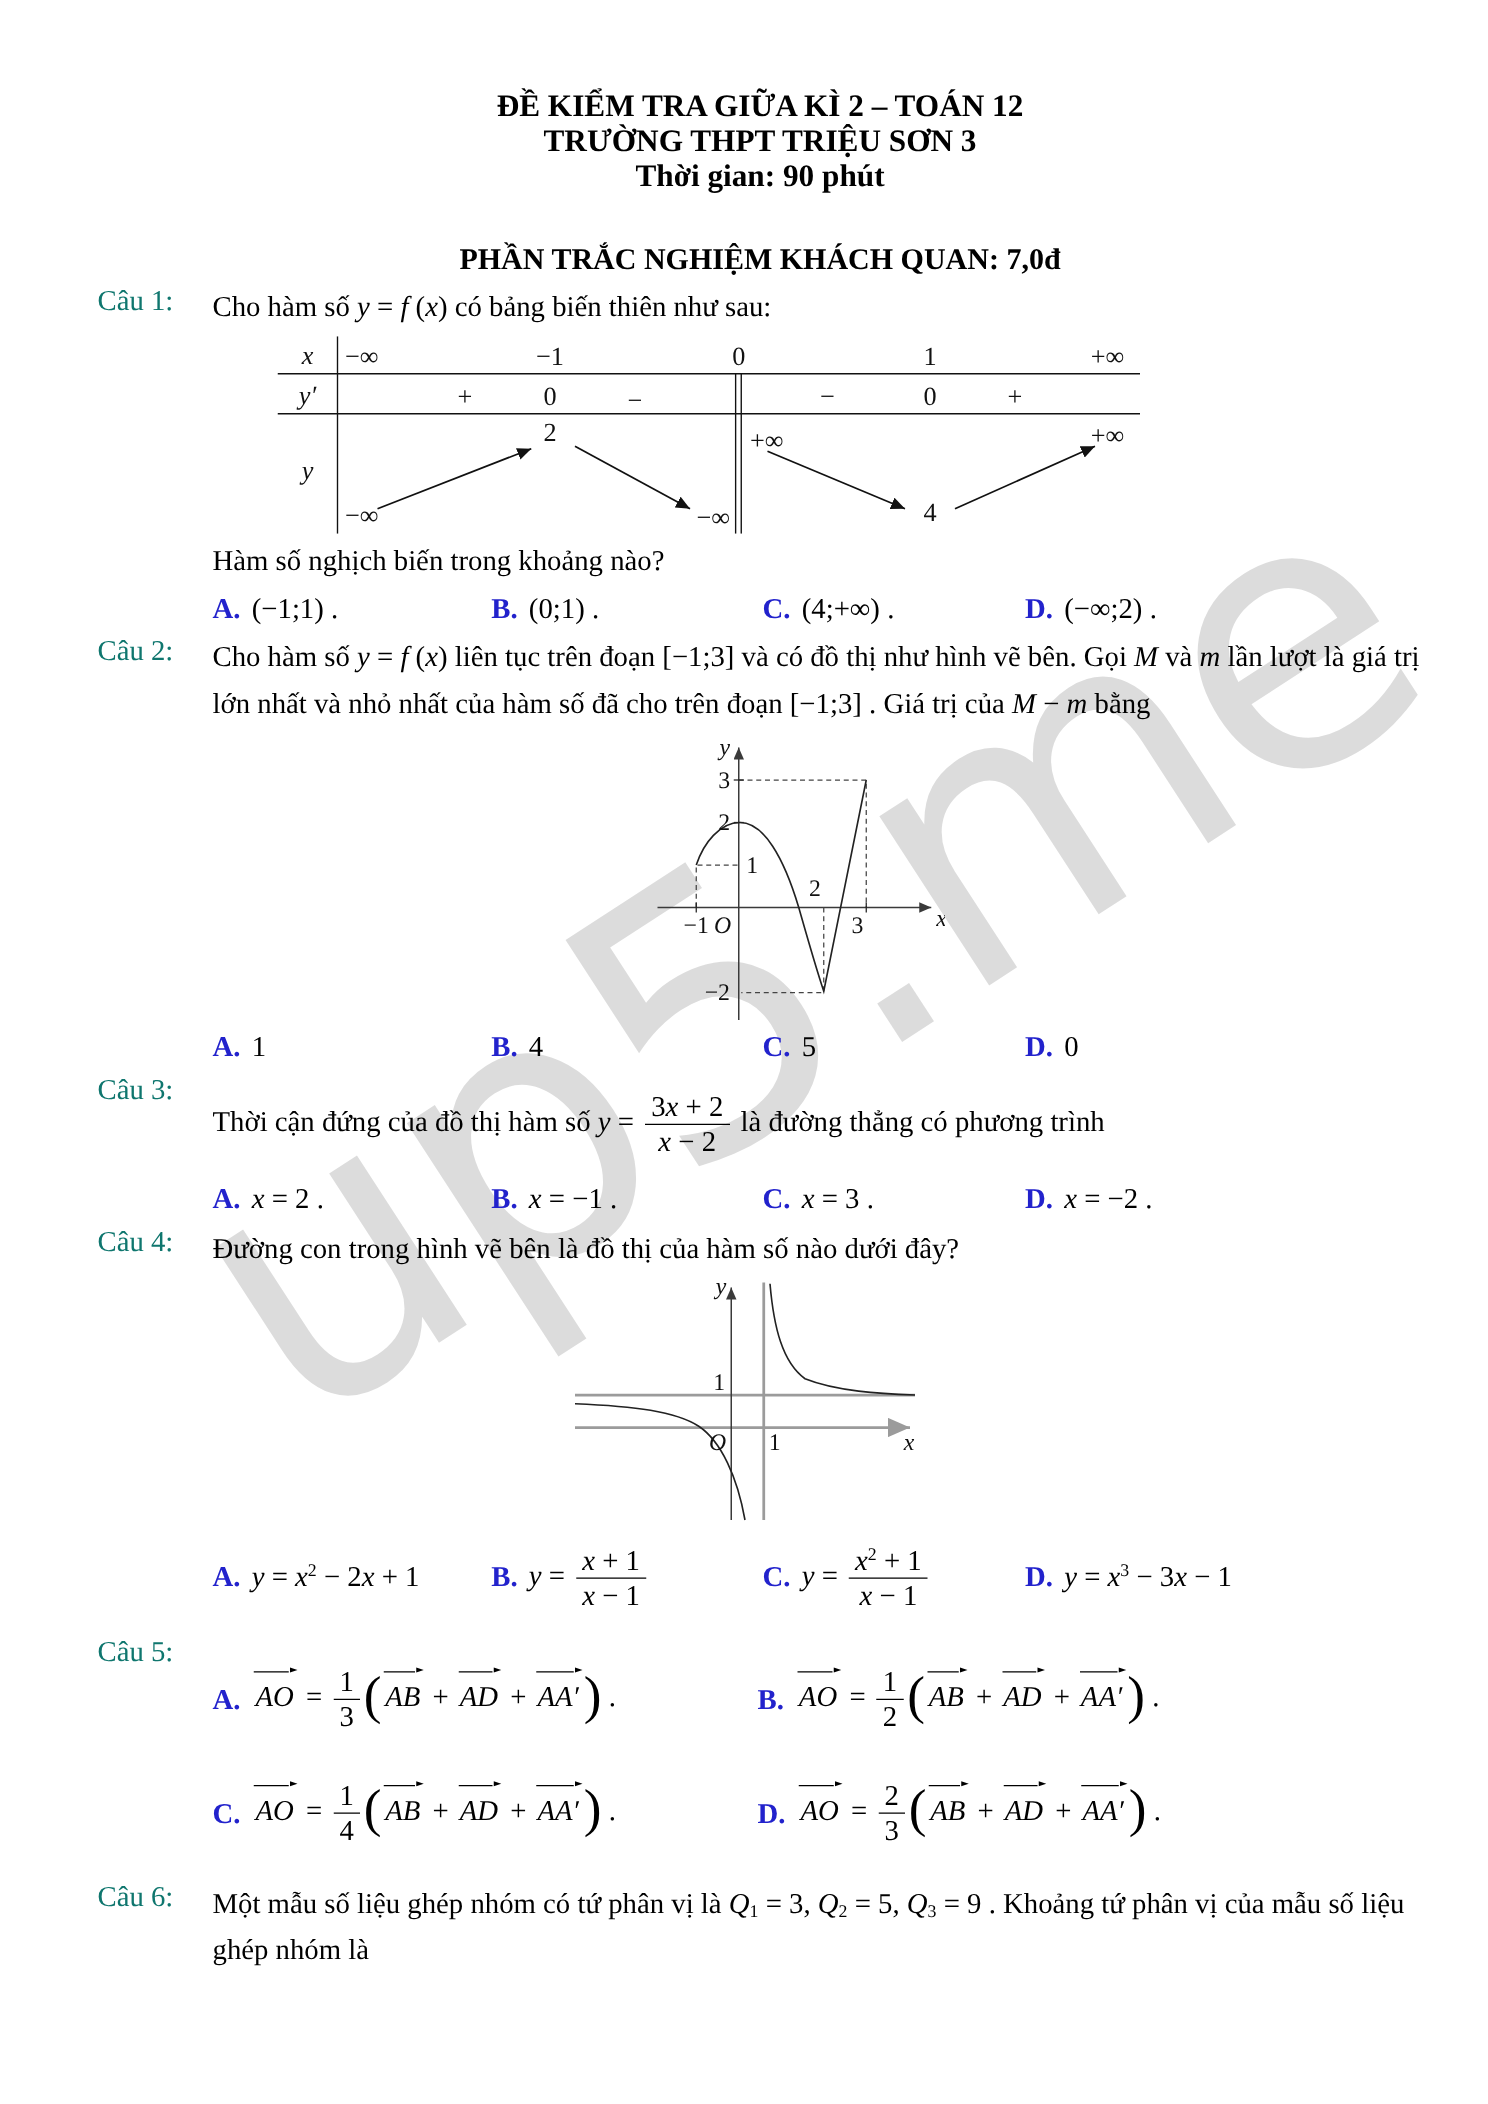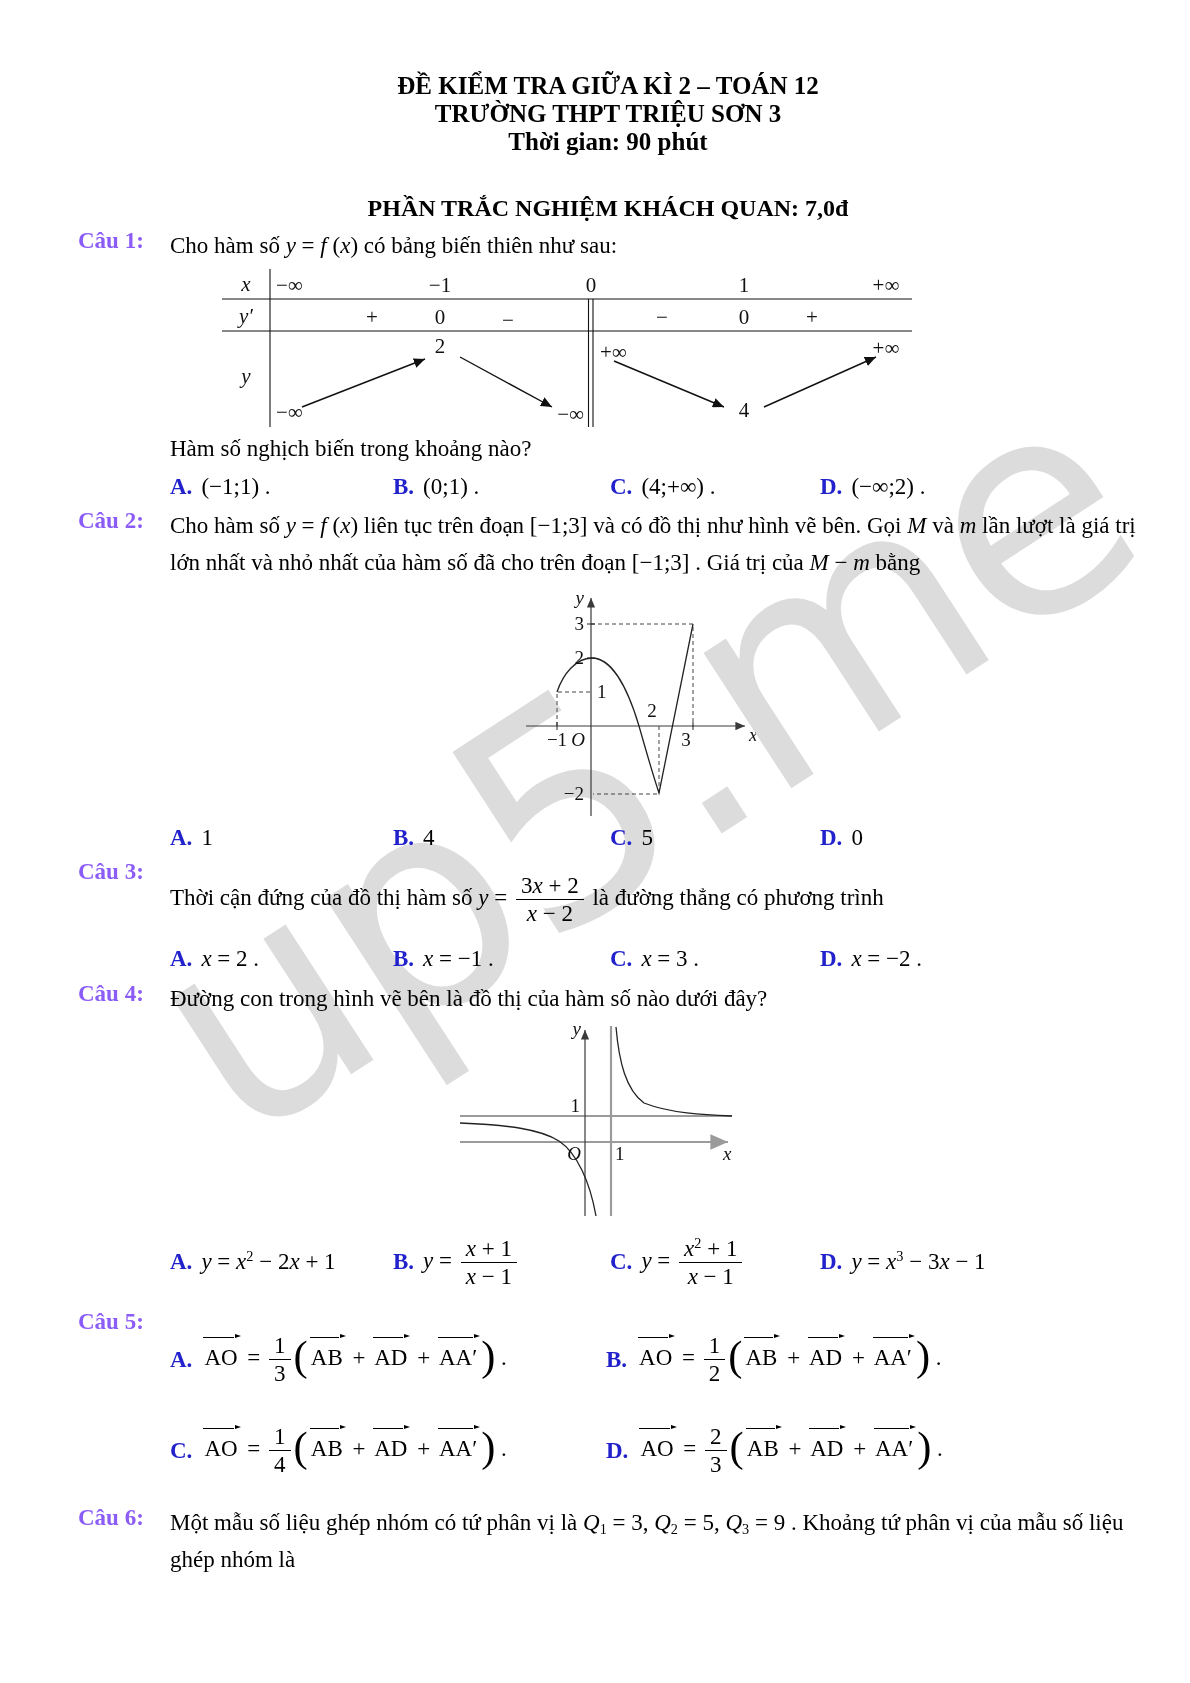--- a/index.html
+++ b/index.html
@@ -9,31 +9,31 @@
   .watermark{position:absolute;left:640px;top:765px;z-index:0;
        transform:translate(-50%,-50%) rotate(-33deg);
        font-family:"DejaVu Sans",sans-serif;font-size:295px;font-weight:400;
        color:#d4d4d4;opacity:.8;white-space:nowrap;letter-spacing:-6px;pointer-events:none}
   .content{position:relative;z-index:1;padding:72px 52px 0 78px}
   .center{text-align:center;font-weight:bold}
   .t-line{font-size:25px;line-height:28px}
   .section-title{font-size:24px;margin-top:39px}
   .intro{font-weight:bold;line-height:1.16;margin-top:3px;text-align:justify}
   .q{display:flex;align-items:flex-start}
-  .q-label{flex:none;width:92px;color:#8b5cf6;font-weight:bold}
+  .q-label{flex:none;width:92px;color:#0f766e;font-weight:normal}
   .q-body{flex:1;min-width:0}
   .stem{line-height:1.6}
   .mi{font-style:italic}
   .sup{font-size:.62em;vertical-align:.55em}
   .sub{font-size:.62em;vertical-align:-.25em}
   .frac{display:inline-block;vertical-align:middle;text-align:center;margin:13px 3px;line-height:1.18}
   .frac .num{display:block;padding:0 5px;border-bottom:1.3px solid #000}
   .frac .den{display:block;padding:0 5px}
   .big{font-size:185%;font-weight:400;vertical-align:-.12em;line-height:0;display:inline-block}
-  .vec{position:relative;display:inline-block;margin:0 2px;padding:3px 2px 0 1px}
+  .vec{font-style:italic;position:relative;display:inline-block;margin:0 2px;padding:3px 2px 0 1px}
   .vec::before{content:"";position:absolute;top:-2px;left:0;right:6px;border-top:1.3px solid #000}
   .vec::after{content:"";position:absolute;top:-5px;right:-1px;width:0;height:0;
        border-left:6px solid #000;border-top:2.9px solid transparent;border-bottom:2.9px solid transparent}
   .opts{display:flex;align-items:center;line-height:1.5;margin-top:2px}
   .opt{display:flex;align-items:center}
   .opt .letter{color:#2222cc;font-weight:bold;margin-right:9px}
   .opts .opt:nth-child(1){width:223px}
   .opts .opt:nth-child(2){width:217px}
   .opts .opt:nth-child(3){width:210px}
   .opts2{display:flex;align-items:center;line-height:1.4}

